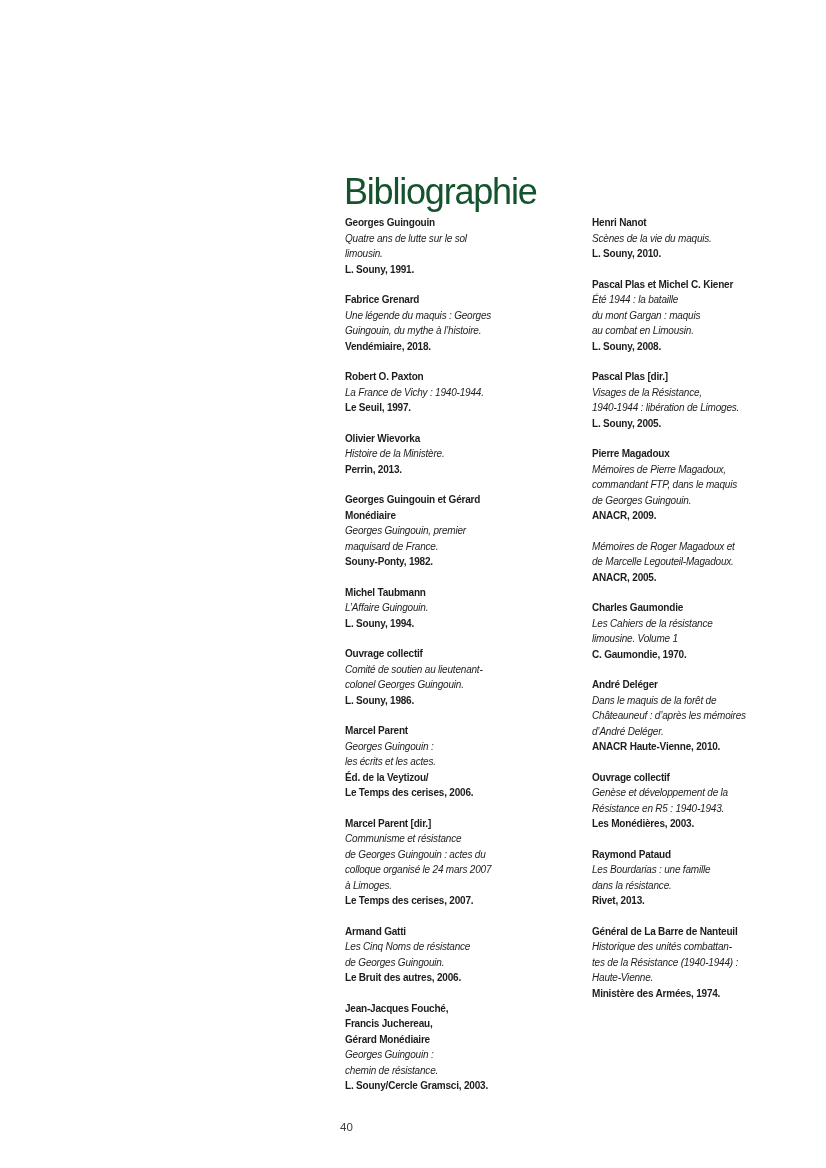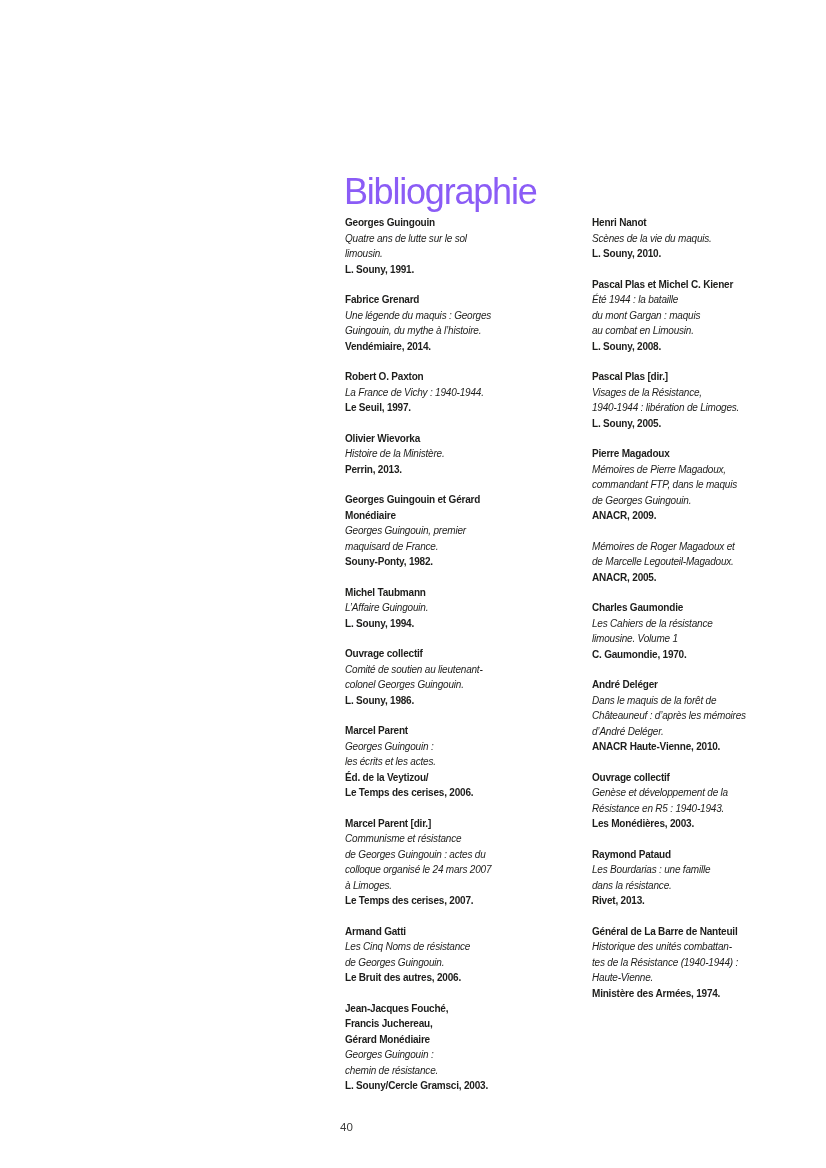--- a/index.html
+++ b/index.html
@@ -16,21 +16,21 @@
     color: #1d1d1b;
     overflow: hidden;
   }
   .doc-title {
     position: absolute;
     left: 344px;
     top: 148px;
     font-size: 36px;
     font-weight: 400;
     letter-spacing: -1.2px;
-    color: #8b5cf6;
+    color: #14532d;
     line-height: 1.1;
   }
   .col {
     position: absolute;
     top: 215px;
   }
   .col-left  { left: 345px; width: 212px; }
   .col-right { left: 561px; width: 218px; margin-left: 31px; }
   .entry {
     margin-bottom: 15px;
@@ -62,21 +62,21 @@
       <div class="entry">
         <span class="author">Georges Guingouin</span>
         <span class="title">Quatre ans de lutte sur le sol
 limousin.</span>
         <span class="publisher">L. Souny, 1991.</span>
       </div>
       <div class="entry">
         <span class="author">Fabrice Grenard</span>
         <span class="title">Une légende du maquis : Georges
 Guingouin, du mythe à l’histoire.</span>
-        <span class="publisher">Vendémiaire, 2014.</span>
+        <span class="publisher">Vendémiaire, 2018.</span>
       </div>
       <div class="entry">
         <span class="author">Robert O. Paxton</span>
         <span class="title">La France de Vichy : 1940-1944.</span>
         <span class="publisher">Le Seuil, 1997.</span>
       </div>
       <div class="entry">
         <span class="author">Olivier Wievorka</span>
         <span class="title">Histoire de la Ministère.</span>
         <span class="publisher">Perrin, 2013.</span>

